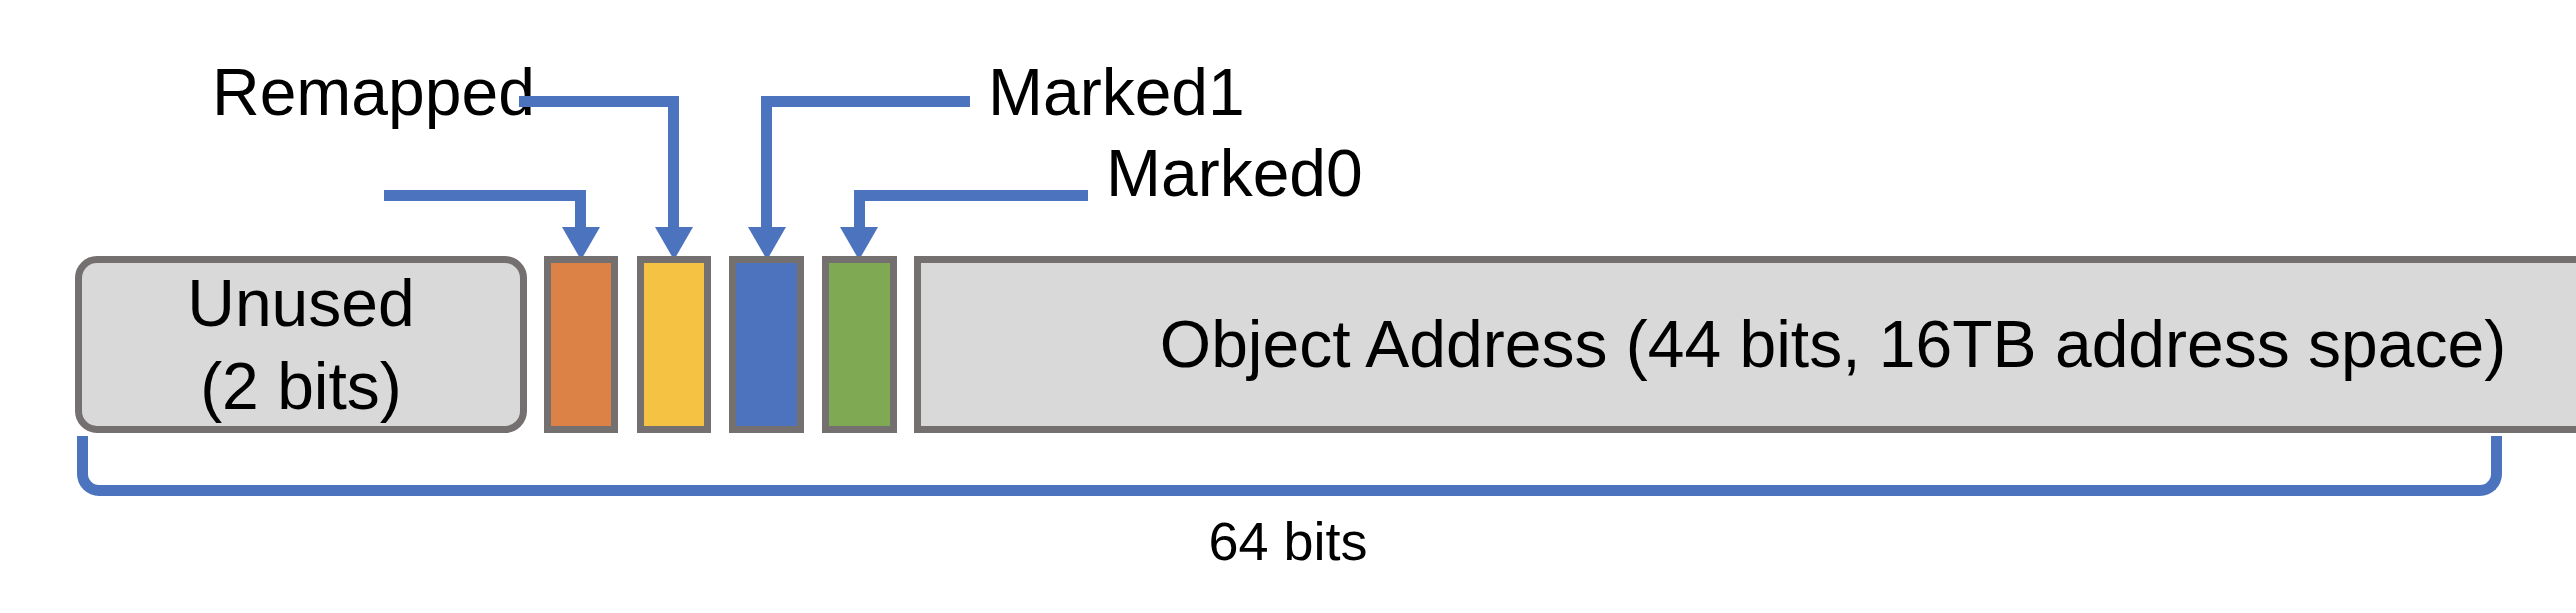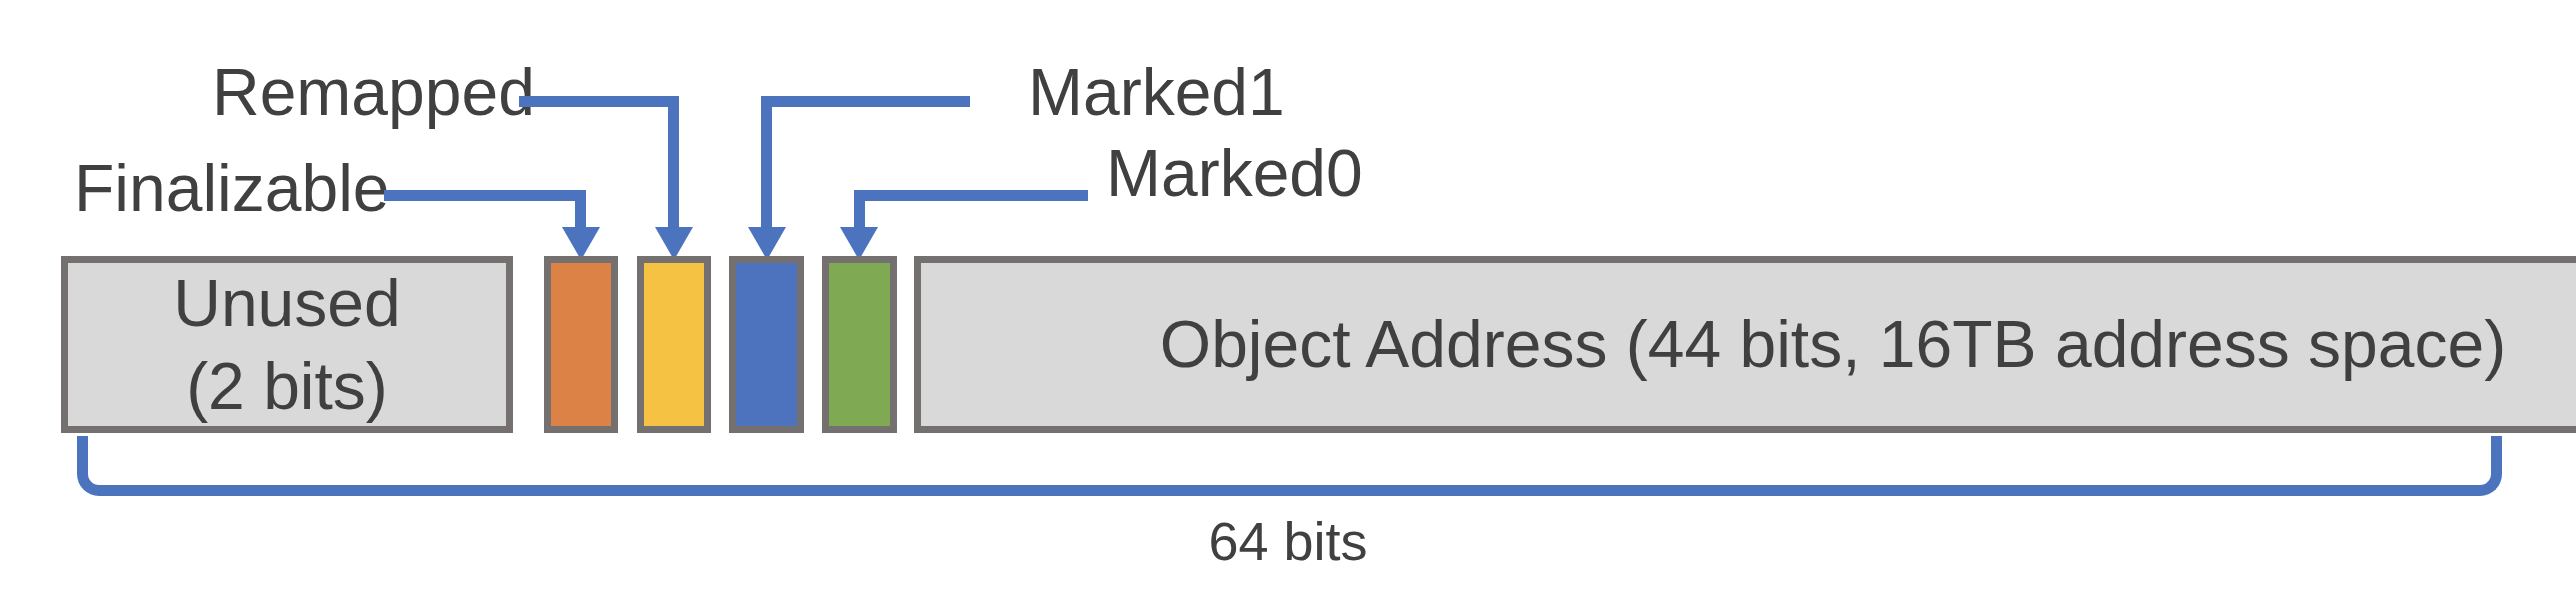--- a/index.html
+++ b/index.html
@@ -13,56 +13,56 @@
     --marked1-blue: #4E73BE;
     --marked0-green: #7FA953;
   }
 
   .canvas {
     position: relative;
     width: 2576px;
     height: 613px;
     background: #ffffff;
     font-family: "Liberation Sans", sans-serif;
-    color: #404040;
+    color: #000000;
     overflow: hidden;
   }
 
   
   .box {
     position: absolute;
     top: 256px;
     height: 177px;
     box-sizing: border-box;
     border: 7.8px solid var(--border-gray);
     background: var(--field-gray);
     display: flex;
     align-items: center;
     justify-content: center;
     text-align: center;
     font-size: 66px;
     line-height: 1.25;
   }
-  #box-unused      { left: 61px;   width: 452px; }
+  #box-unused      { left: 75px;   width: 452px; border-radius: 22px; }
   #box-finalizable { left: 544px;  width: 74px;  background: var(--finalizable-orange); }
   #box-remapped    { left: 637px;  width: 74px;  background: var(--remapped-yellow); }
   #box-marked1     { left: 729px;  width: 75px;  background: var(--marked1-blue); }
   #box-marked0     { left: 822px; width: 75px;  background: var(--marked0-green); }
   #box-address     { left: 914px; width: 1838px; }
 
   
   .label {
     position: absolute;
     font-size: 66px;
     line-height: 1;
     white-space: nowrap;
   }
   #lbl-remapped    { left: 212px;  top: 59px; }
   #lbl-finalizable { left: 74px;   top: 155px; }
-  #lbl-marked1     { left: 988px; top: 59px; margin-left: 40px; }
+  #lbl-marked1     { left: 988px; top: 59px; }
   #lbl-marked0     { left: 1106px; top: 140px; text-align: center; }
 
   
   .hline, .vline { position: absolute; background: var(--connector-blue); }
 
   #conn-remapped-h    { left: 519px;  top: 96px; width: 160px; height: 11px; }
   #conn-remapped-v    { left: 668px;  top: 96px; width: 11px;  height: 132px; }
   #conn-finalizable-h { left: 384px;  top: 190px; width: 202px; height: 11px; }
   #conn-finalizable-v { left: 575px;  top: 190px; width: 11px;  height: 37px; }
   #conn-marked1-h     { left: 761px;  top: 96px; width: 209px; height: 11px; }
@@ -104,21 +104,20 @@
     font-size: 54px;
     line-height: 1;
   }
 </style>
 </head>
 <body>
 
 <div class="canvas">
 
   <div class="label" id="lbl-remapped">Remapped</div>
-  <div class="label" id="lbl-finalizable">Finalizable</div>
   <div class="label" id="lbl-marked1">Marked1</div>
   <div class="label" id="lbl-marked0">Marked0</div>
 
   <div class="hline" id="conn-remapped-h"></div>
   <div class="vline" id="conn-remapped-v"></div>
   <div class="arrowhead" id="arrow-remapped"></div>
 
   <div class="hline" id="conn-finalizable-h"></div>
   <div class="vline" id="conn-finalizable-v"></div>
   <div class="arrowhead" id="arrow-finalizable"></div>

